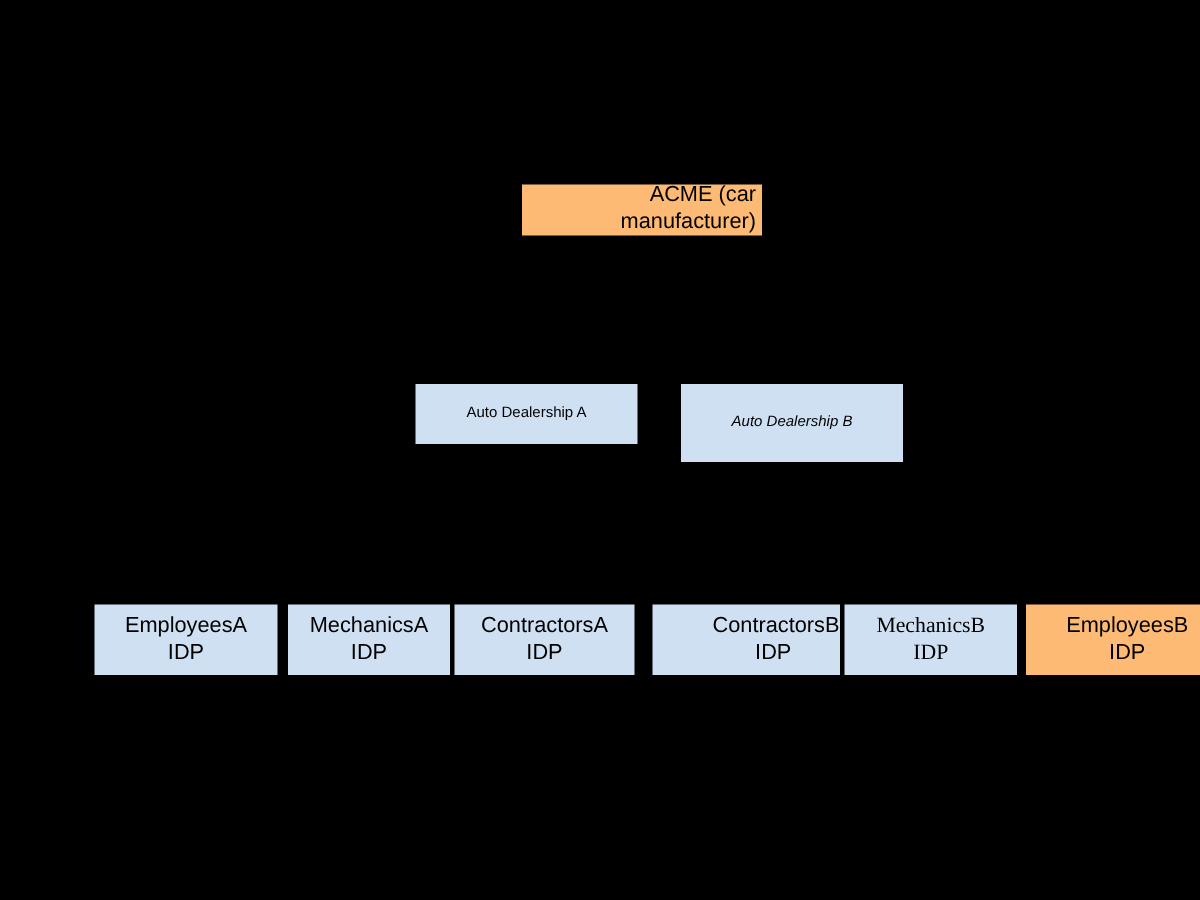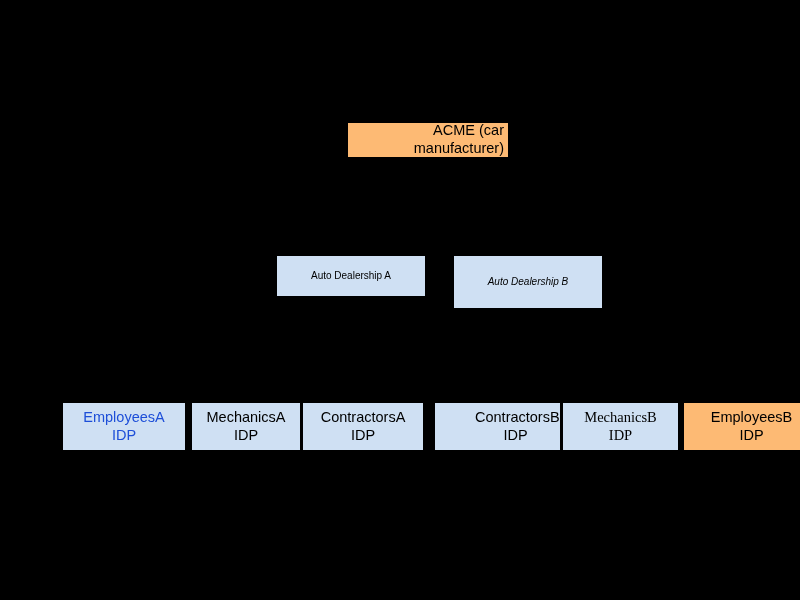--- a/index.html
+++ b/index.html
@@ -51,21 +51,21 @@
   </div>
 
   <div class="node tier-mid" style="left: 277px; top: 256px; width: 148px; height: 40px; background: rgb(207, 224, 243); color: rgb(0, 0, 0);">
     <span class="node-label">Auto Dealership A</span>
   </div>
 
   <div class="node tier-mid" style="left: 454px; top: 256px; width: 148px; height: 52px; background: rgb(207, 224, 243); color: rgb(0, 0, 0); font-style: italic;">
     <span class="node-label">Auto Dealership B</span>
   </div>
 
-  <div class="node tier-leaf" style="left: 63px; top: 403px; width: 122px; height: 47px; background: rgb(207, 224, 243); color: #1d4ed8;">
+  <div class="node tier-leaf" style="left: 63px; top: 403px; width: 122px; height: 47px; background: rgb(207, 224, 243); color: #000000;">
     <span class="node-label">EmployeesA
 IDP</span>
   </div>
 
   <div class="node tier-leaf" style="left: 192px; top: 403px; width: 108px; height: 47px; background: rgb(207, 224, 243); color: rgb(0, 0, 0);">
     <span class="node-label">MechanicsA
 IDP</span>
   </div>
 
   <div class="node tier-leaf" style="left: 303px; top: 403px; width: 120px; height: 47px; background: rgb(207, 224, 243); color: rgb(0, 0, 0);">

